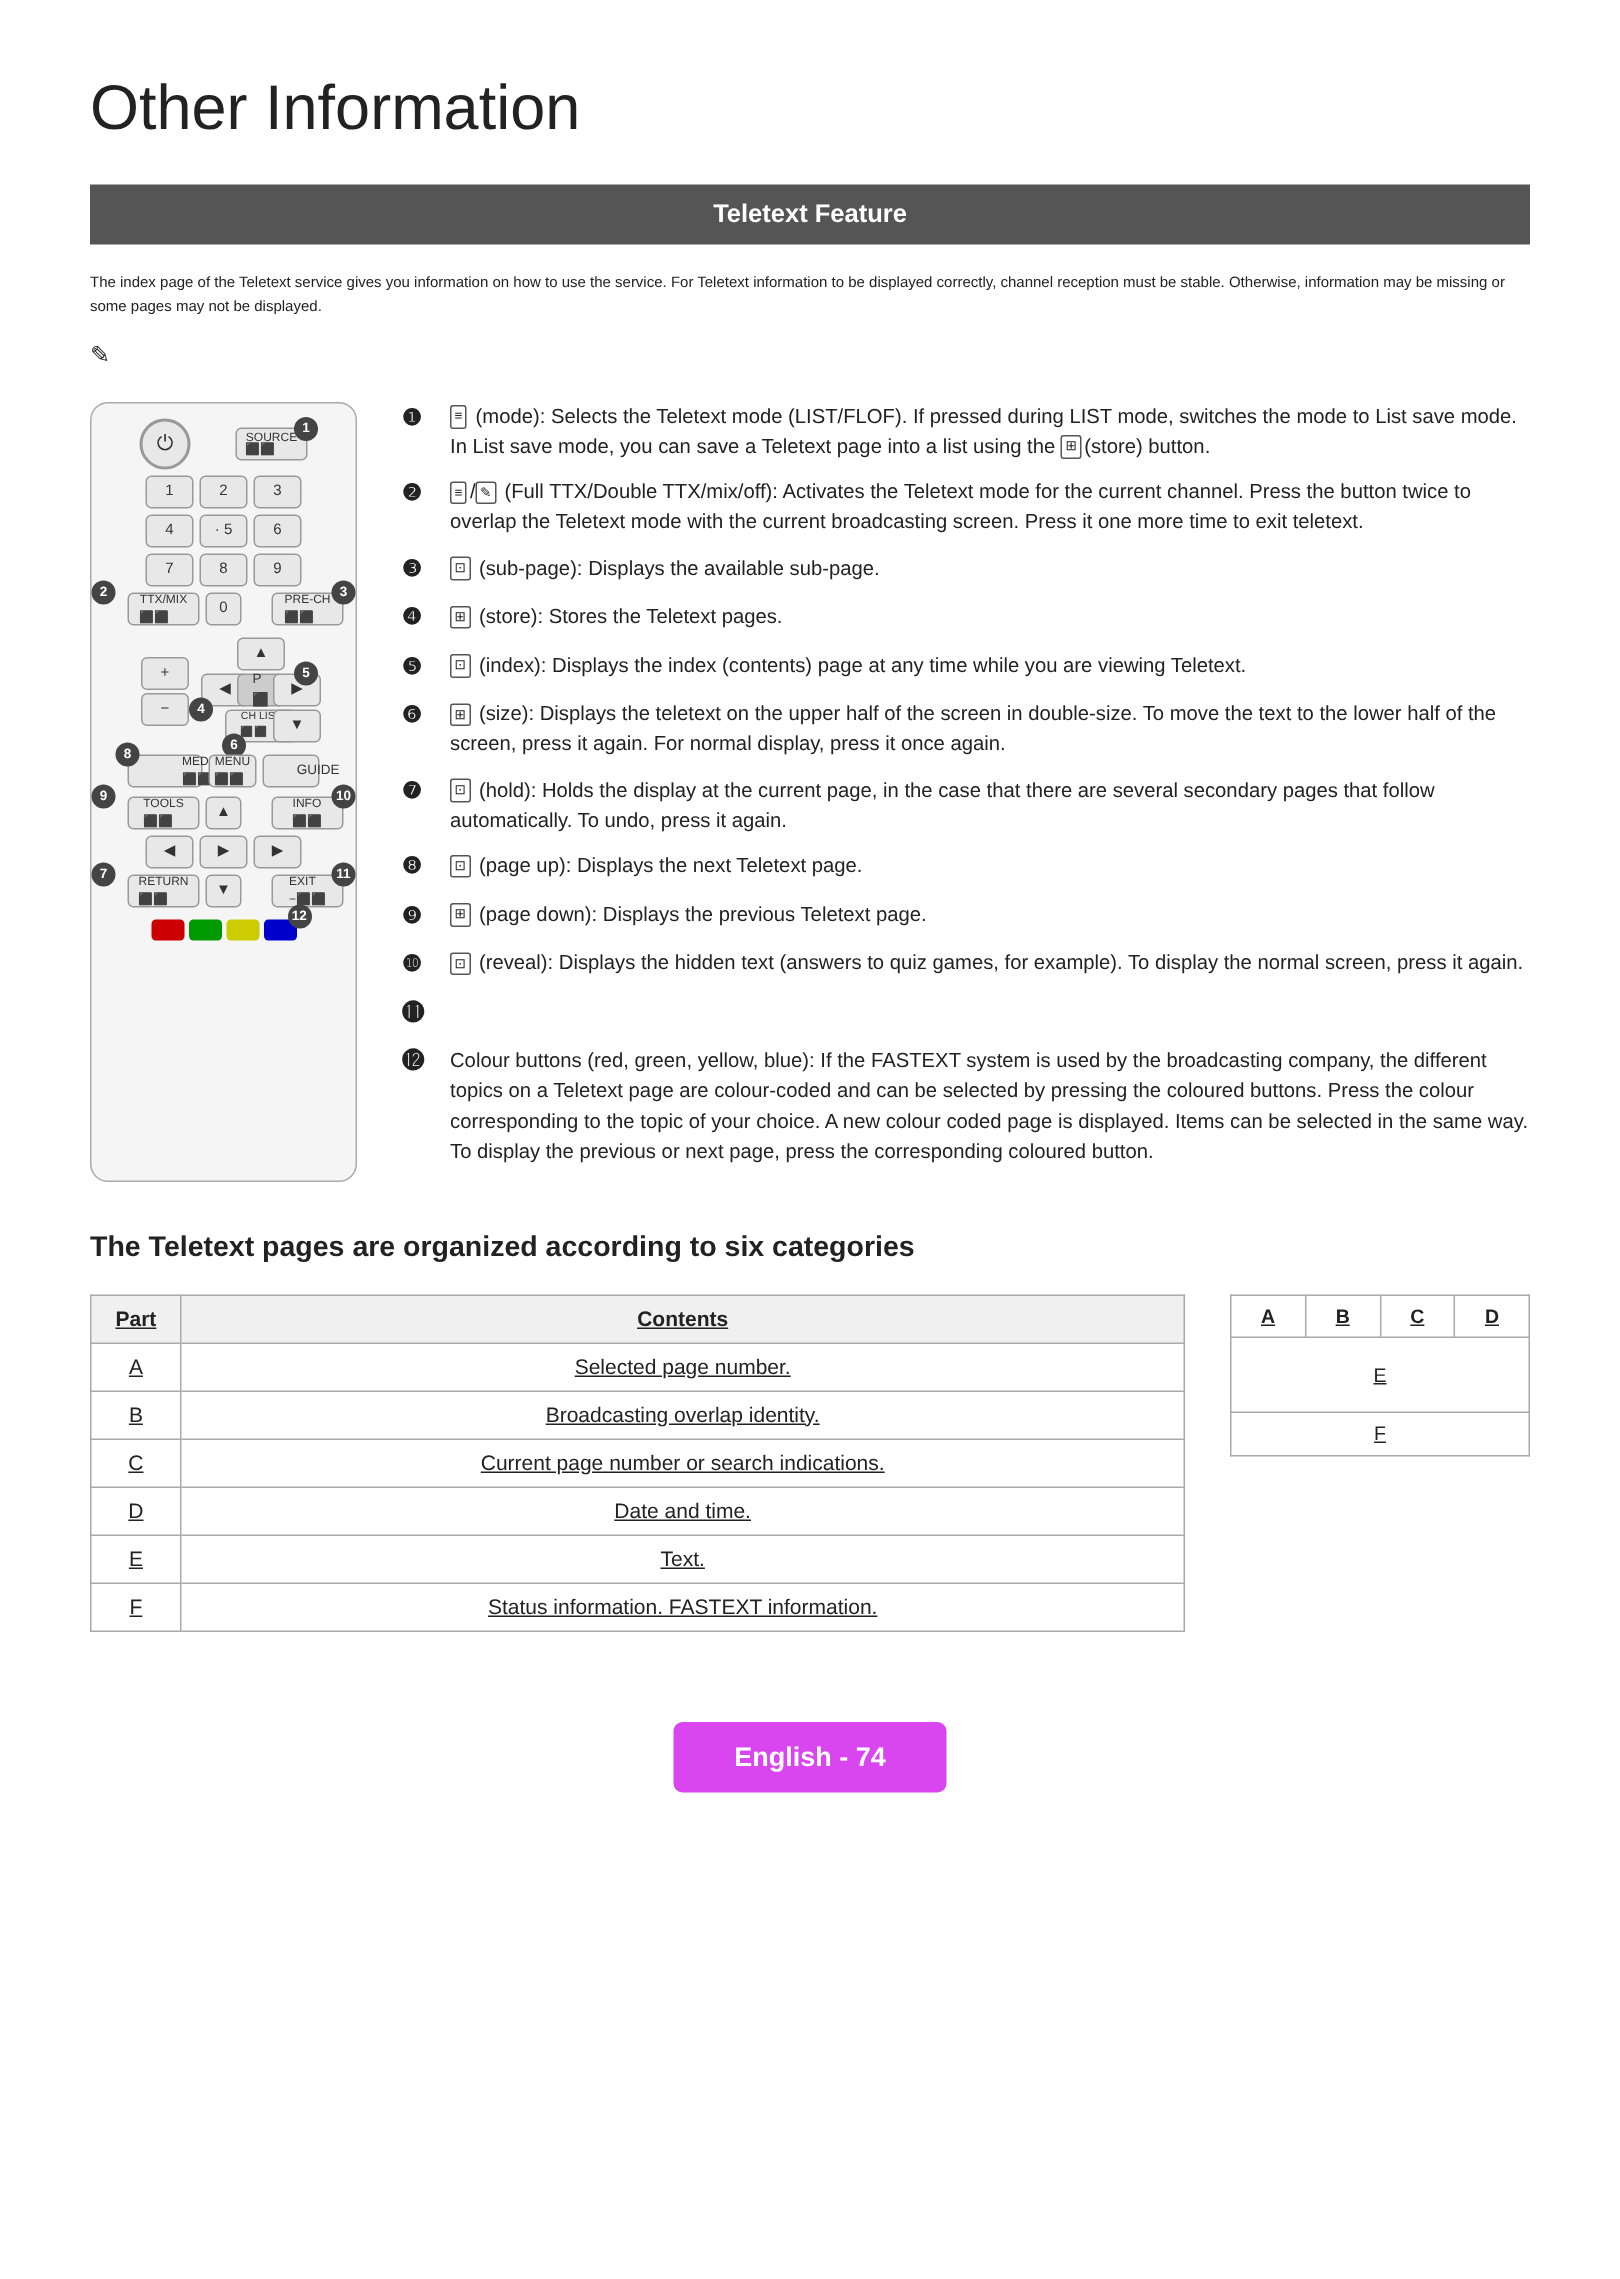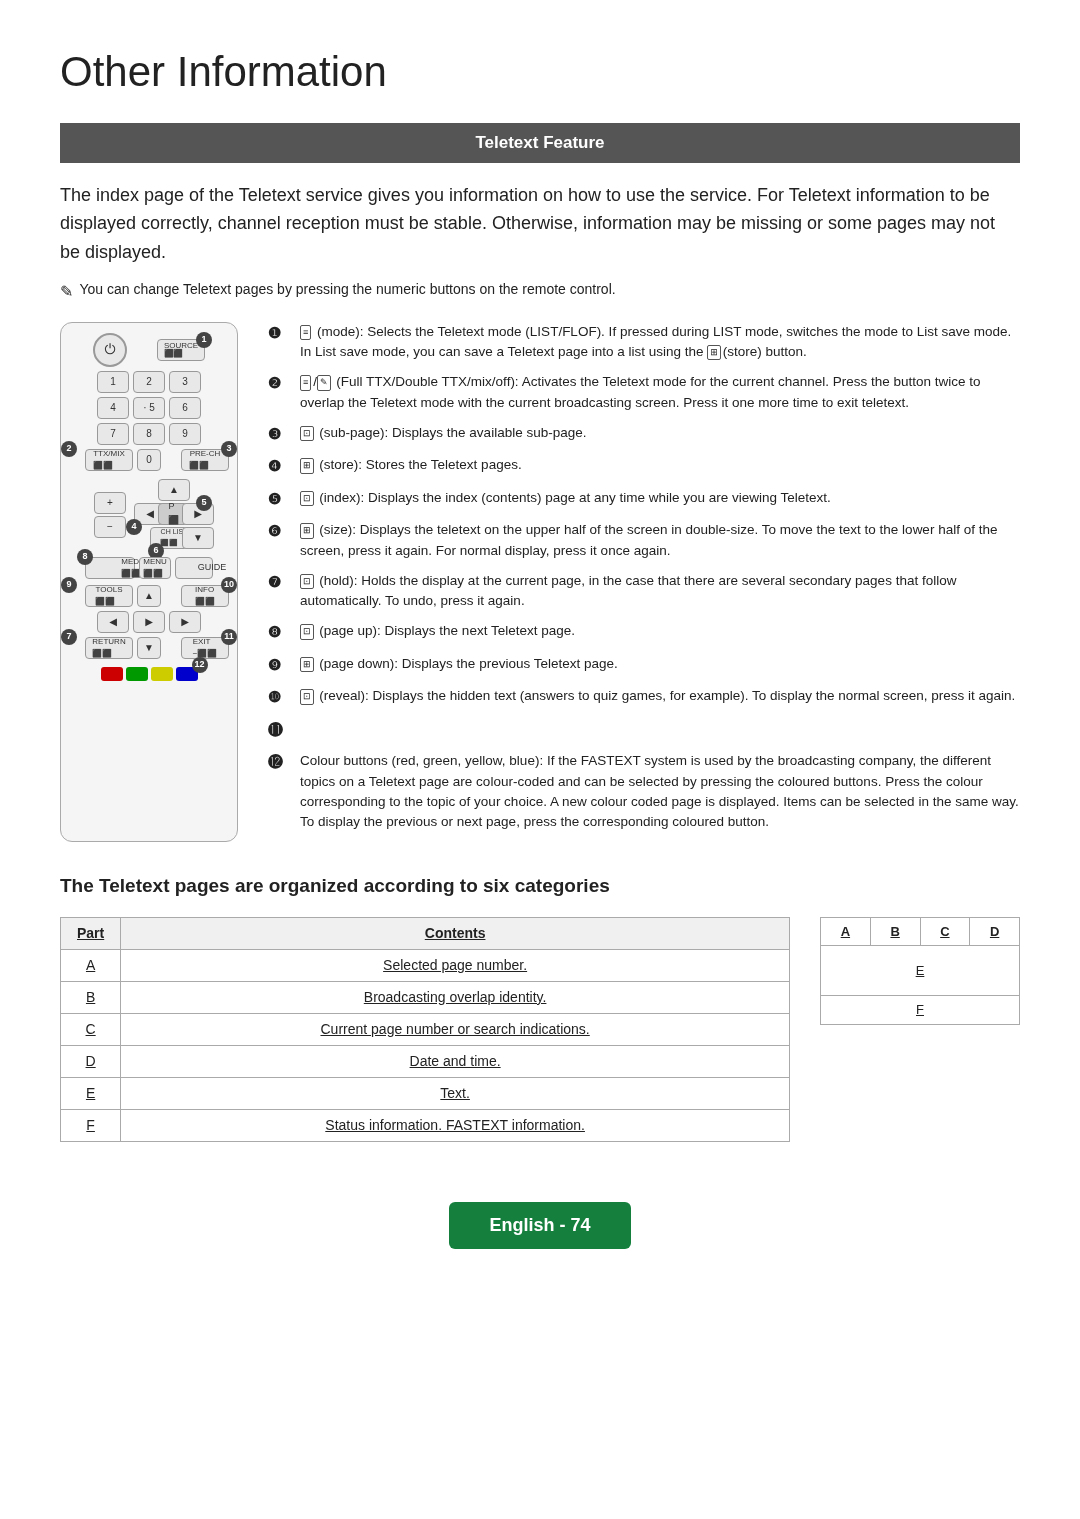--- a/index.html
+++ b/index.html
@@ -22,21 +22,21 @@
     .section-header {
       background: #555;
       color: #fff;
       text-align: center;
       font-size: 17px;
       font-weight: bold;
       padding: 7px 0;
       margin-bottom: 18px;
     }
     .intro-text {
-      font-size: 18px;
+      font-size: 10px;
       margin-bottom: 12px;
       line-height: 1.6;
     }
     .tip-text {
       font-size: 14px;
       margin-bottom: 18px;
       display: flex;
       align-items: flex-start;
       gap: 6px;
     }
@@ -210,21 +210,21 @@
       height: 28px;
       vertical-align: middle;
     }
     
     .footer {
       display: flex;
       justify-content: center;
       margin-top: 60px;
     }
     .footer-badge {
-      background: #15803d;
+      background: #d946ef;
       color: #fff;
       padding: 10px 40px;
       border-radius: 6px;
       font-size: 18px;
       font-weight: bold;
     }
     .inline-icon {
       display: inline-block;
       border: 1px solid #555;
       border-radius: 2px;
@@ -238,21 +238,20 @@
 <body>
 
 <h1 class="page-title">Other Information</h1>
 
 <div class="section-header">Teletext Feature</div>
 
 <p class="intro-text">The index page of the Teletext service gives you information on how to use the service. For Teletext information to be displayed correctly, channel reception must be stable. Otherwise, information may be missing or some pages may not be displayed.</p>
 
 <div class="tip-text">
   <span class="tip-icon">✎</span>
-  <span>You can change Teletext pages by pressing the numeric buttons on the remote control.</span>
 </div>
 
 <div class="main-content">
 
   <div class="remote">
 
     <div class="remote-row">
       <div style="position:relative; display:flex; align-items:center; justify-content:center;">
         <div class="remote-btn power" style="font-size:14px;">⏻</div>
       </div>

